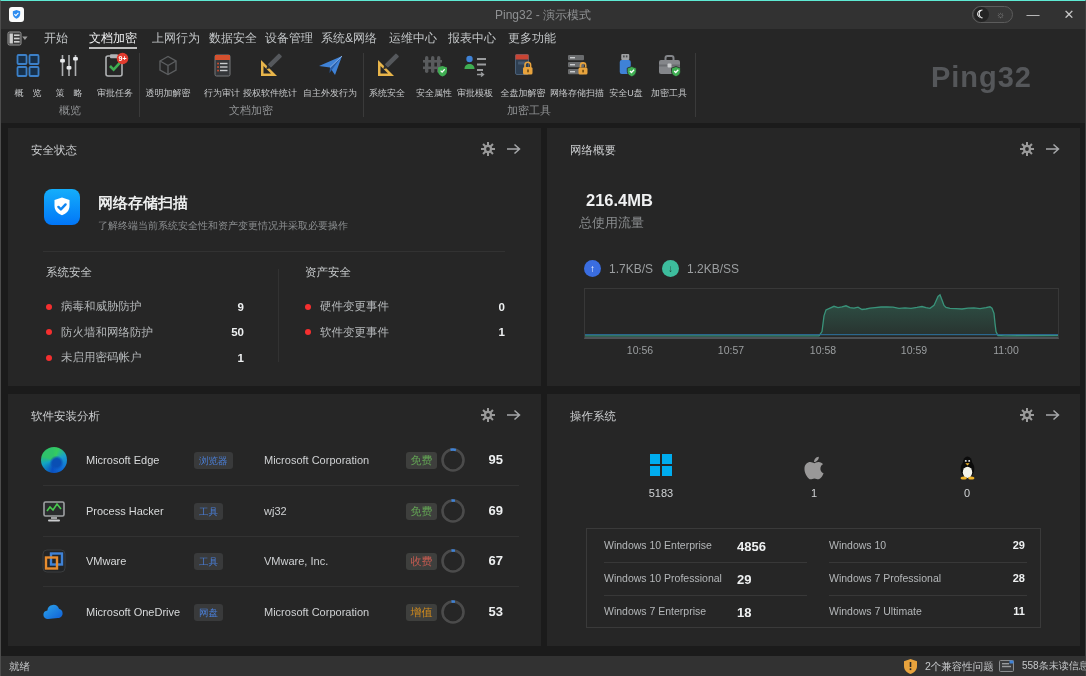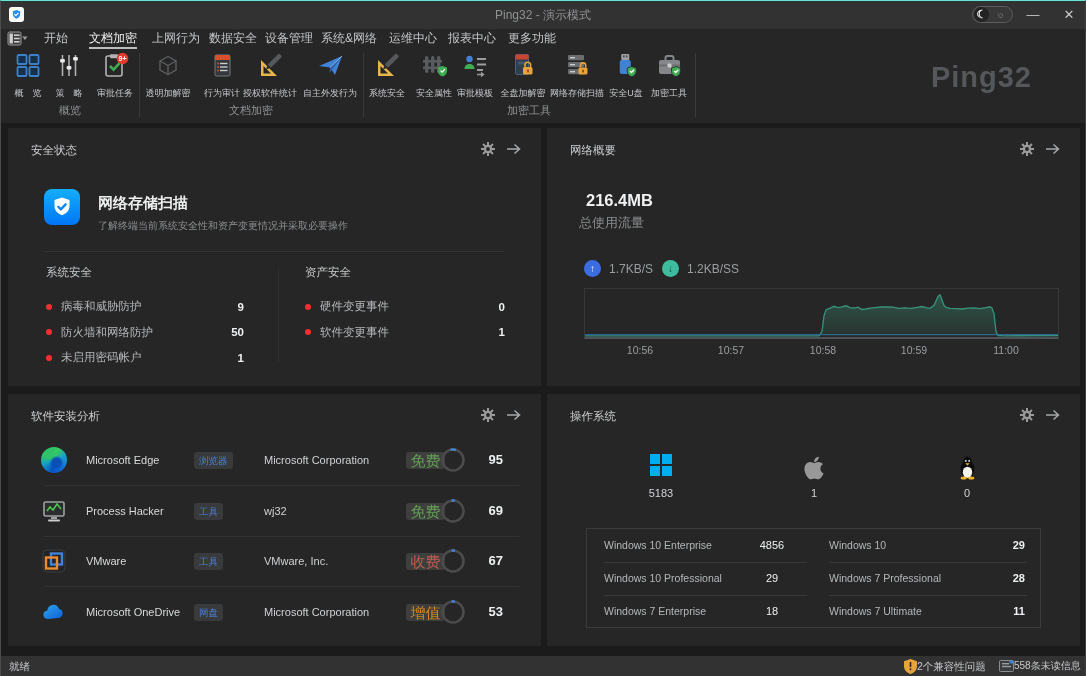--- a/index.html
+++ b/index.html
@@ -65,39 +65,39 @@
 #chart-box{position:absolute;left:37px;top:160px;width:475px;height:51px;border:1px solid #383838;border-bottom:2px solid #4e5256}
 #net-chart{position:absolute;left:0;top:0}
 .tick{position:absolute;top:216px;transform:translateX(-50%);font-size:10.5px;color:#9b9ea0}
 
 .sw-row{position:absolute;left:0;width:533px;height:50px}
 .sw-div{position:absolute;left:35px;width:476px;height:1px;background:#323232}
 .sw-icon{position:absolute;left:33px;top:12px;width:26px;height:26px}
 .sw-name{position:absolute;left:78px;top:19px;font-size:11px;color:#d8dadb}
 .badge-cat{position:absolute;left:186px;top:17px;height:17px;line-height:17px;padding:0 5px;border-radius:3px;background:#393a3b;color:#4a7fd8;font-size:9.5px}
 .sw-vendor{position:absolute;left:256px;top:19px;font-size:11px;color:#cfd1d3}
-.badge-price{position:absolute;left:398px;top:17px;height:17px;line-height:17px;padding:0 4.5px;border-radius:3px;background:#3e3f3d;font-size:15px}
+.badge-price{position:absolute;left:398px;top:17px;height:17px;line-height:17px;padding:0 4.5px;border-radius:3px;background:#3e3f3d;font-size:11px}
 .price-free{color:#61a053}.price-paid{color:#c25a50}.price-premium{color:#cf8a1d}
 .sw-ring{position:absolute;left:432px;top:12px;width:26px;height:26px}
 .sw-score{position:absolute;right:38px;top:17px;font-size:13px;font-weight:bold;color:#eef0f1}
 
 .os-plat{position:absolute;top:60px;transform:translateX(-50%);text-align:center;width:80px;height:48px}
 .os-count{position:absolute;top:33px;left:0;width:80px;text-align:center;font-size:11px;color:#d0d3d5}
 #os-table{position:absolute;left:39px;top:134px;width:455px;height:100px;border:1px solid #3a3a3a}
 .os-trow{position:absolute;left:0;width:100%;height:33px}
 .os-cell-l{position:absolute;left:17px;top:10px;font-size:10.5px;color:#b4b7b9}
-.os-val-l{position:absolute;left:150px;width:70px;top:10px;font-size:11px;font-weight:normal;color:#eef0f1;text-align:center}
+.os-val-l{position:absolute;left:150px;width:70px;top:10px;font-size:13px;font-weight:bold;color:#eef0f1;text-align:left}
 .os-cell-r{position:absolute;left:242px;top:10px;font-size:10.5px;color:#b4b7b9}
 .os-val-r{position:absolute;left:368px;width:70px;top:10px;font-size:11px;font-weight:bold;color:#eef0f1;text-align:right}
 .os-rdiv-l{position:absolute;left:17px;width:203px;height:1px;background:#383838}
 .os-rdiv-r{position:absolute;left:242px;width:198px;height:1px;background:#383838}
 
 #statusbar{position:absolute;left:0;top:655px;width:100%;height:20px;background:#323232}
 #status-ready{position:absolute;left:8px;top:4px;font-size:10.5px;color:#c6c8ca}
-.status-item{position:absolute;top:3px;display:flex;align-items:center;gap:0;font-size:10.5px;color:#c6c8ca;white-space:nowrap}
+.status-item{position:absolute;top:3px;display:flex;align-items:center;gap:8px;font-size:10.5px;color:#c6c8ca;white-space:nowrap}
 #status-unread{font-size:10px}
 #status-compat{left:903px}
 #status-unread{left:998px}
 .status-item svg{display:block}
 </style>
 </head>
 <body>
 
 <div id="win">
 

